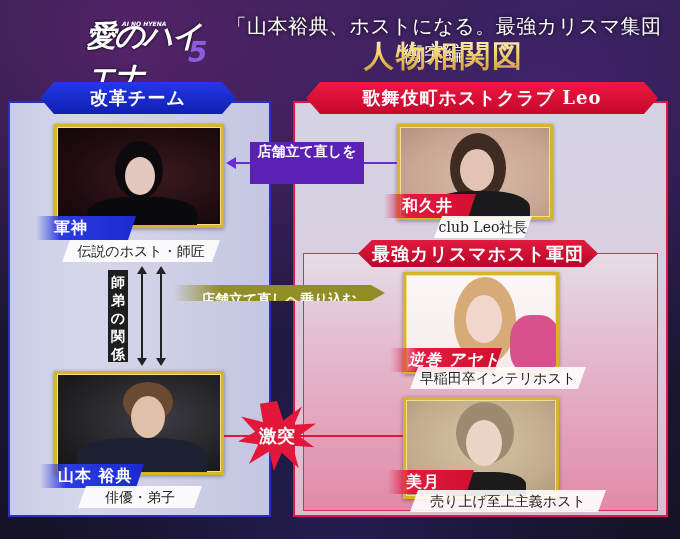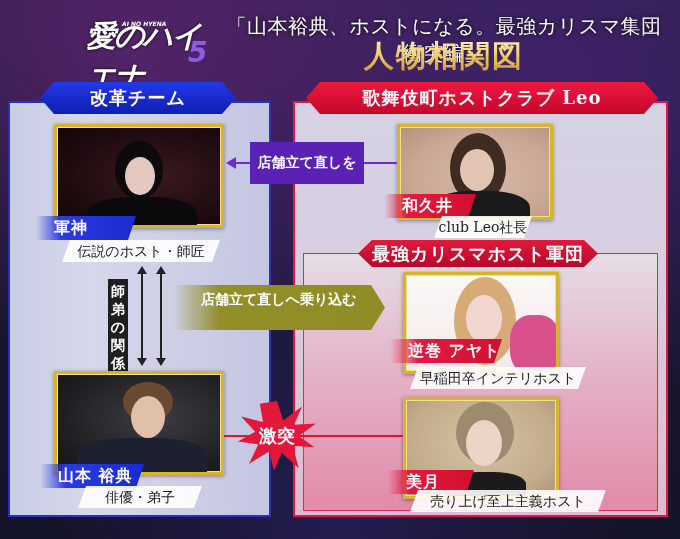--- a/index.html
+++ b/index.html
@@ -55,34 +55,34 @@
 
   
   .name-tag { color: #fff; font-weight: bold; font-size: 16px; height: 24px; line-height: 24px; padding-left: 18px;
     clip-path: polygon(0 0, 100% 0, calc(100% - 8px) 100%, 0 100%); letter-spacing: 1px; }
   .nt-blue { background: linear-gradient(90deg, rgba(40,60,230,0) 0%, #2a3be0 25%, #1b2ad0 100%); }
   .nt-red { background: linear-gradient(90deg, rgba(230,20,60,0) 0%, #e41a40 25%, #d0102f 100%); }
   .role-tag { background: rgba(255,255,255,0.9); color: #222; font-size: 14px; height: 22px; line-height: 22px; text-align: center;
     clip-path: polygon(8px 0, 100% 0, calc(100% - 8px) 100%, 0 100%); }
 
   
-  .req-box { left: 250px; top: 142px; width: 114px; height: 42px; background: #5a21b4; color: #fff; font-weight: bold; font-size: 14px; text-align: center; line-height: 19px; padding-top: 11px; font-family: "DejaVu Sans", sans-serif; }
+  .req-box { left: 250px; top: 142px; width: 114px; height: 42px; background: #5a21b4; color: #fff; font-weight: bold; font-size: 14px; text-align: center; line-height: 19px; padding-top: 0; font-family: "DejaVu Sans", sans-serif; }
   .req-line-left { left: 232px; top: 162px; width: 20px; height: 2px; background: #6a2ed0; }
   .req-arrowhead { left: 226px; top: 157px; width: 0; height: 0; border-top: 6px solid transparent; border-bottom: 6px solid transparent; border-right: 10px solid #6a2ed0; }
   .req-line-right { left: 364px; top: 162px; width: 33px; height: 2px; background: #6a2ed0; }
 
-  .rel-label { left: 108px; top: 270px; width: 20px; height: 92px; background: #1e1e1e; color: #fff; font-weight: bold; font-size: 14px; text-align: center; line-height: 18px; padding-top: 3px; margin-top: 9px; }
+  .rel-label { left: 108px; top: 270px; width: 20px; height: 92px; background: #1e1e1e; color: #fff; font-weight: bold; font-size: 14px; text-align: center; line-height: 18px; padding-top: 3px; }
   .v-arrow { width: 2px; background: #222; }
   .v-arrow-1 { left: 141px; top: 270px; height: 92px; }
   .v-arrow-2 { left: 160px; top: 270px; height: 92px; }
   .ah-up, .ah-down { position: absolute; left: -4px; width: 0; height: 0; border-left: 5px solid transparent; border-right: 5px solid transparent; }
   .ah-up { top: -4px; border-bottom: 8px solid #222; }
   .ah-down { bottom: -4px; border-top: 8px solid #222; }
 
-  .green-arrow { left: 173px; top: 285px; width: 212px; height: 45px; color: #fff; font-weight: bold; font-size: 14px; line-height: 28px; padding-left: 28px;
+  .green-arrow { left: 173px; top: 285px; width: 212px; height: 16px; color: #fff; font-weight: bold; font-size: 14px; line-height: 28px; padding-left: 28px;
     background: linear-gradient(90deg, rgba(150,150,40,0) 0%, #928f2a 22%, #8f8d24 100%);
     clip-path: polygon(0 0, calc(100% - 14px) 0, 100% 50%, calc(100% - 14px) 100%, 0 100%); }
 
   .clash-line { left: 224px; top: 435px; width: 179px; height: 2px; background: #e01438; }
   .clash-star { left: 238px; top: 401px; width: 78px; height: 70px; background: #e3173a;
     clip-path: polygon(50% 0%, 58% 28%, 82% 8%, 72% 34%, 100% 32%, 78% 50%, 98% 66%, 70% 64%, 78% 96%, 56% 74%, 46% 100%, 40% 72%, 14% 90%, 26% 62%, 0% 58%, 22% 44%, 4% 22%, 32% 30%, 28% 4%);
   }
   .clash-text { left: 238px; top: 424px; width: 78px; text-align: center; color: #fff; font-weight: bold; font-size: 18px; }
 </style>
 </head>
@@ -126,21 +126,21 @@
   <div class="sil-body" style="left:30px;top:64px;width:100px;height:40px;background:#1a1a1c;"></div>
 </div>
 <div class="abs name-tag nt-red" style="left:384px;top:194px;width:92px;">和久井 繭</div>
 <div class="abs role-tag" style="left:434px;top:216px;width:98px;">club Leo社長</div>
 
 <div class="abs photo photo-ayato">
   <div class="sil-head" style="left:48px;top:2px;width:62px;height:88px;background:#d6ab78;"></div>
   <div class="sil-head" style="left:60px;top:20px;width:36px;height:48px;background:#f0d6cc;"></div>
   <div class="sil-body" style="left:104px;top:40px;width:50px;height:60px;background:#d8508c;border-radius:40%;"></div>
 </div>
-<div class="abs name-tag nt-red" style="left:390px;top:339px;width:112px;">逆巻 アヤト</div>
+<div class="abs name-tag nt-red" style="left:390px;top:348px;width:112px;font-style:italic;">逆巻 アヤト</div>
 <div class="abs role-tag" style="left:410px;top:367px;width:176px;">早稲田卒インテリホスト</div>
 
 <div class="abs photo photo-mizuki">
   <div class="sil-head" style="left:50px;top:2px;width:58px;height:62px;background:#9d8a70;"></div>
   <div class="sil-head" style="left:60px;top:20px;width:36px;height:46px;background:#ecd4c6;"></div>
   <div class="sil-body" style="left:40px;top:72px;width:80px;height:30px;background:#1c1a1a;"></div>
 </div>
 <div class="abs name-tag nt-red" style="left:388px;top:470px;width:86px;">美月</div>
 <div class="abs role-tag" style="left:410px;top:490px;width:196px;">売り上げ至上主義ホスト</div>
 

